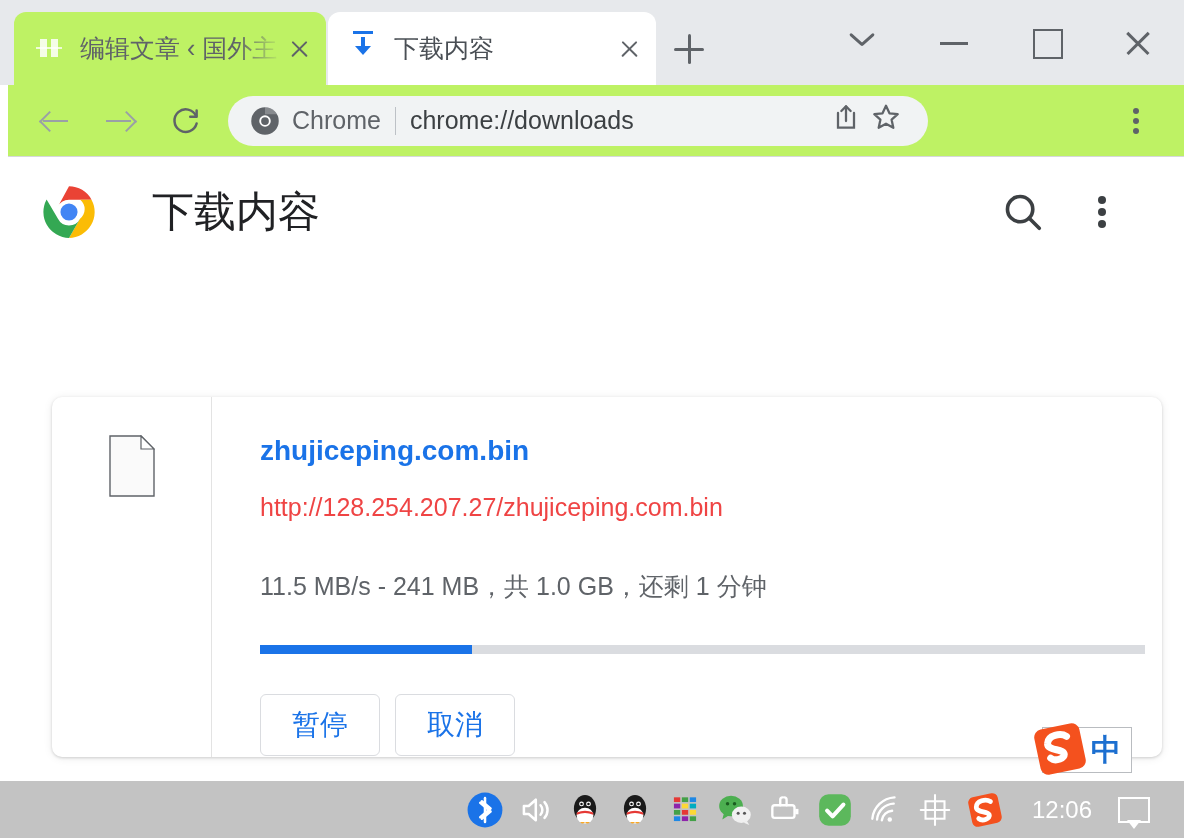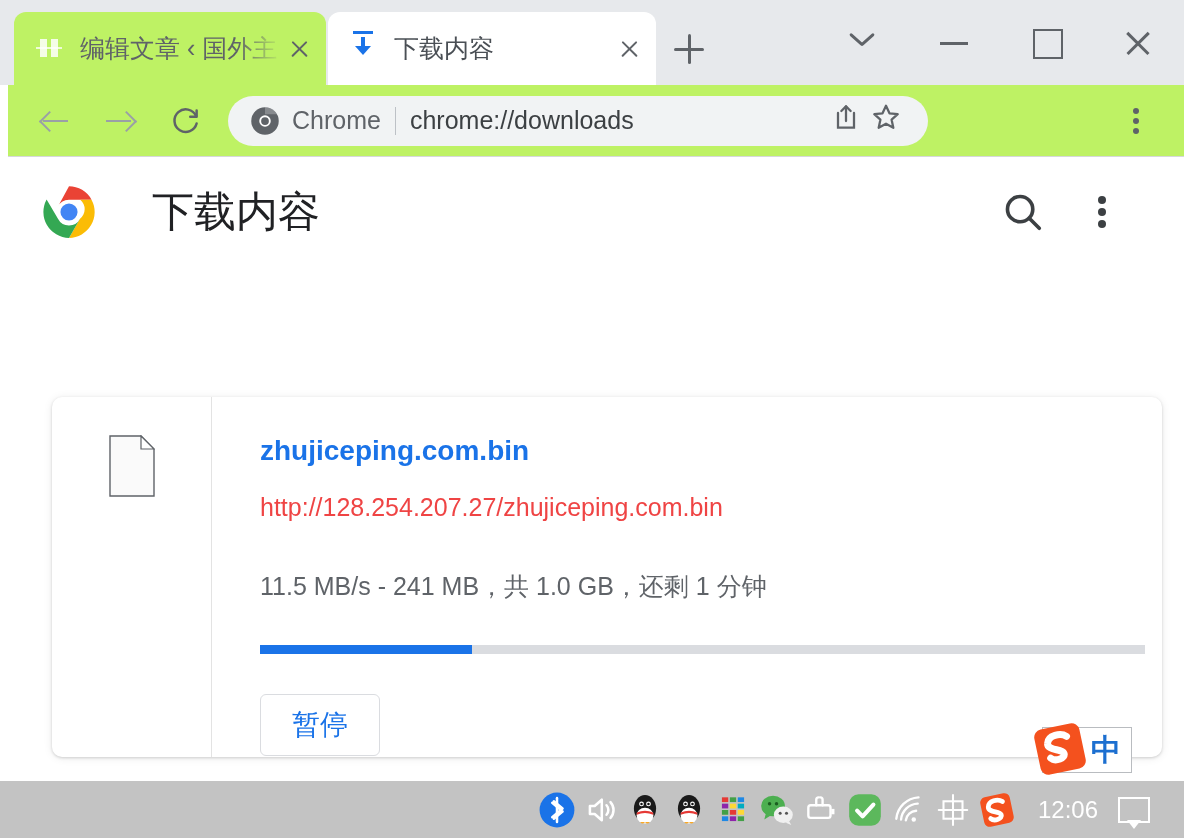--- a/index.html
+++ b/index.html
@@ -228,21 +228,21 @@
   .sogou-logo {
     position: absolute; left: 1031px; top: 722px; width: 58px; height: 54px;
     z-index: 31;
   }
 
   
   .taskbar {
     position: absolute; left: 0; top: 781px; width: 1184px; height: 57px;
     background: #c3c3c3; display: flex; align-items: center; justify-content: flex-end;
   }
-  .tray { display: flex; align-items: center; gap: 6px; padding-right: 8px; }
+  .tray { display: flex; align-items: center; gap: 12px; padding-right: 8px; }
   .tray-item { width: 38px; height: 38px; position: relative; cursor: pointer; }
   .clock {
     font-size: 24px; color: #ffffff; margin: 0 14px 0 16px; white-space: nowrap;
     font-family: "Liberation Sans", sans-serif;
   }
   .notif {
     width: 32px; height: 26px; border: 2.4px solid #ffffff; position: relative; margin-right: 26px; cursor:pointer;
   }
   .notif::after {
     content:""; position:absolute; left: 7px; top: 21px;
@@ -379,20 +379,21 @@
         <a class="file-name">zhujiceping.com.bin</a>
         <div class="file-url">http://128.254.207.27/zhujiceping.com.bin</div>
         <div class="status-line">11.5 MB/s - 241 MB，共 1.0 GB，还剩 1 分钟</div>
 
         <div class="progress-track">
           <div class="progress-fill" id="progress-fill" style="width: 24%; background: rgb(26, 115, 232);"></div>
         </div>
 
         <div class="btn-row">
           <button class="btn">暂停</button>
+          <button class="btn">取消</button>
         </div>
       </div>
     </div>
 
     <div class="ime-bar">
       <span class="ime-zh">中</span>
     </div>
     <div class="sogou-logo">
       <svg width="58" height="54" viewBox="0 0 58 54">
         <g transform="rotate(-12 29 27)">

